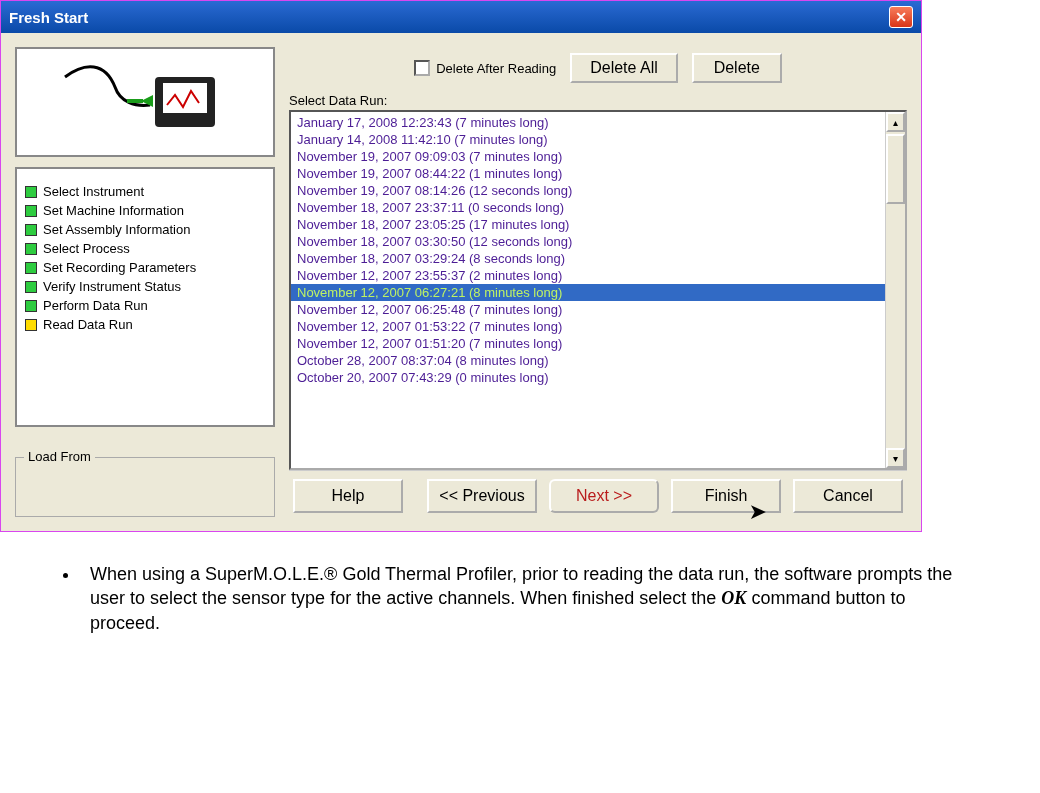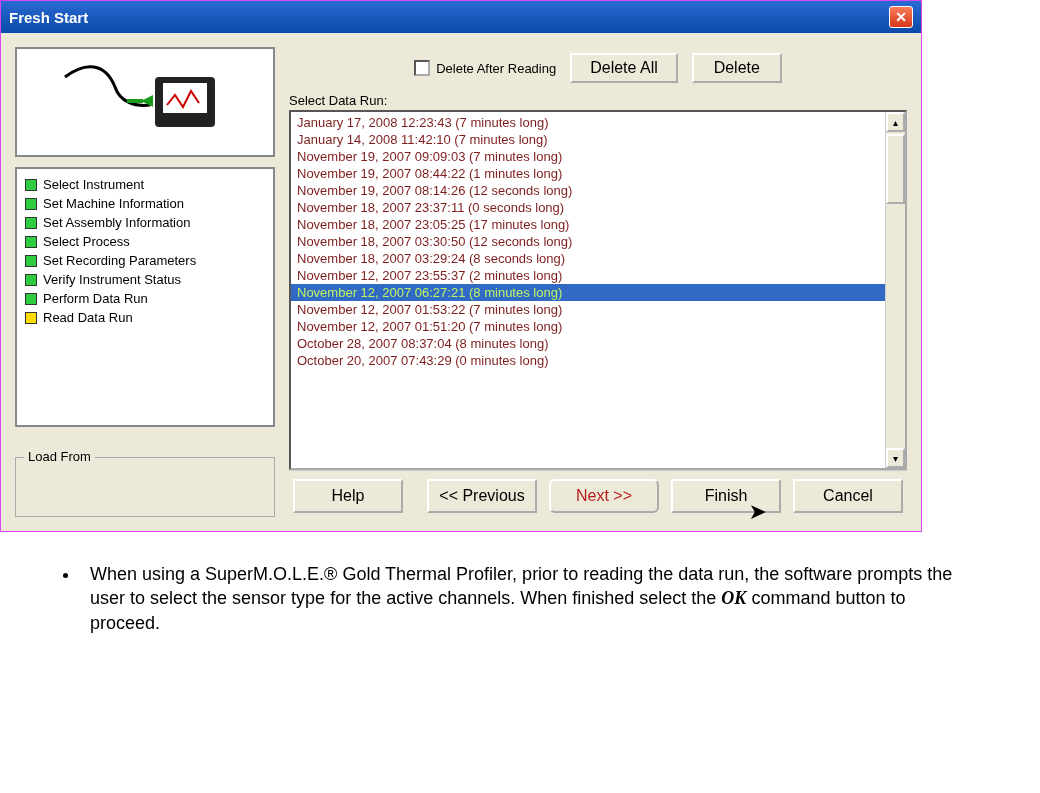--- a/index.html
+++ b/index.html
@@ -54,21 +54,21 @@
     background: #fff;
     border: 2px solid #888;
     height: 110px;
     display: flex;
     align-items: center;
     justify-content: center;
   }
   .step-list {
     background: #fff;
     border: 2px solid #888;
-    padding: 6px 4px;
+    padding: 13px 4px;
     flex: 0 0 auto;
     height: 260px;
   }
   .step-item {
     display: flex;
     align-items: center;
     gap: 6px;
     padding: 2px 4px;
     font-size: 13px;
     color: #000;
@@ -138,21 +138,21 @@
     height: 360px;
     position: relative;
     overflow: hidden;
   }
   .list-content {
     padding: 2px 0;
   }
   .list-row {
     padding: 1px 6px;
     font-size: 13px;
-    color: #7f1d1d;
+    color: #4c1d95;
     white-space: nowrap;
   }
   .list-row.selected {
     background: #316ac5;
     color: #bef264;
   }
   .scrollbar {
     position: absolute;
     right: 0;
     top: 0;
@@ -295,20 +295,21 @@
             <div class="list-row">January 14, 2008    11:42:10 (7 minutes long)</div>
             <div class="list-row">November 19, 2007    09:09:03 (7 minutes long)</div>
             <div class="list-row">November 19, 2007    08:44:22 (1 minutes long)</div>
             <div class="list-row">November 19, 2007    08:14:26 (12 seconds long)</div>
             <div class="list-row">November 18, 2007    23:37:11 (0 seconds long)</div>
             <div class="list-row">November 18, 2007    23:05:25 (17 minutes long)</div>
             <div class="list-row">November 18, 2007    03:30:50 (12 seconds long)</div>
             <div class="list-row">November 18, 2007    03:29:24 (8 seconds long)</div>
             <div class="list-row">November 12, 2007    23:55:37 (2 minutes long)</div>
             <div class="list-row selected">November 12, 2007    06:27:21 (8 minutes long)</div>
+            <div class="list-row">November 12, 2007    06:25:48 (7 minutes long)</div>
             <div class="list-row">November 12, 2007    01:53:22 (7 minutes long)</div>
             <div class="list-row">November 12, 2007    01:51:20 (7 minutes long)</div>
             <div class="list-row">October 28, 2007    08:37:04 (8 minutes long)</div>
             <div class="list-row">October 20, 2007    07:43:29 (0 minutes long)</div>
           </div>
         <div class="scrollbar">
           <div class="scroll-btn">▴</div>
           <div class="scroll-thumb"></div>
           <div style="flex:1"></div>
           <div class="scroll-btn">▾</div>

